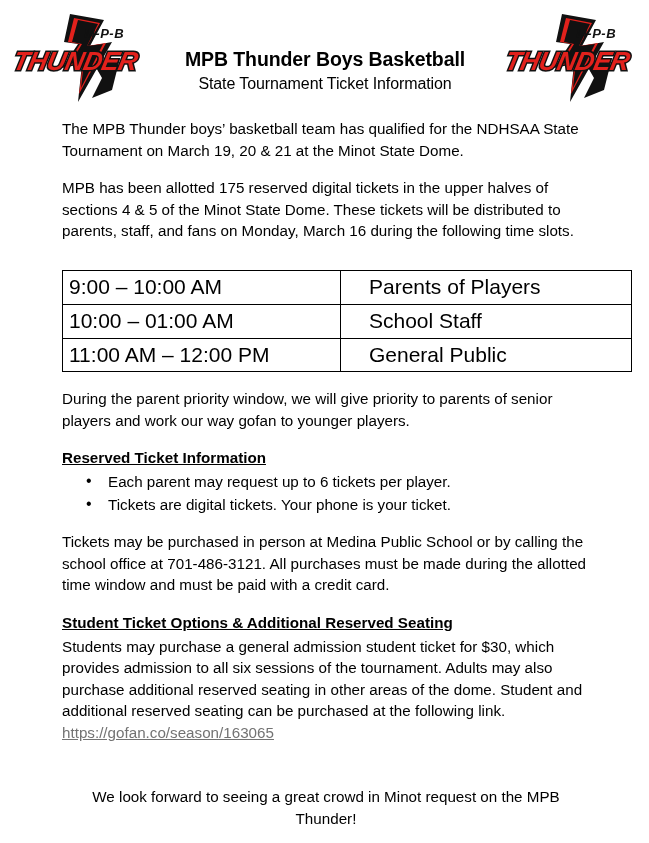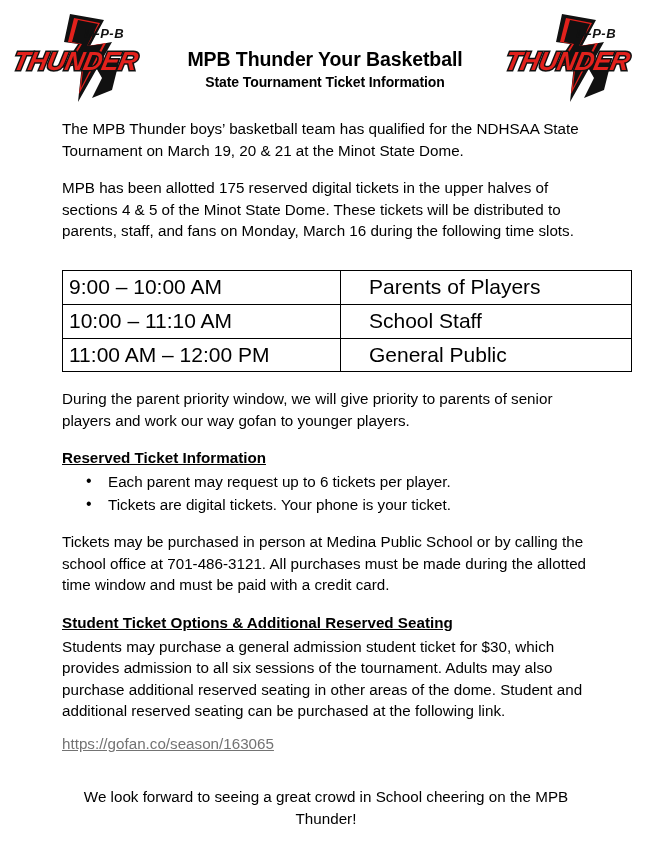--- a/index.html
+++ b/index.html
@@ -45,41 +45,41 @@
     text-align: center;
   }
   .doc-title {
     font-size: 19.5px;
     font-weight: bold;
     letter-spacing: -0.1px;
     line-height: 1.15;
     white-space: nowrap;
   }
   .doc-subtitle {
-    font-size: 14px;
-    font-weight: bold;
+    font-size: 16px;
+    font-weight: normal;
     letter-spacing: -0.1px;
     line-height: 1.25;
     margin-top: 4px;
     white-space: nowrap;
   }
 
   
   .body-area {
     position: absolute;
     left: 62px;
     top: 118px;
     width: 535px;
     font-size: 15.2px;
     line-height: 1.42;
   }
   p.para {
     margin: 0 0 16px 0;
   }
-  p.para.tight { margin-bottom: 11px; }
+  p.para.tight { margin-bottom: 0; }
 
   .heading {
     font-weight: bold;
     text-decoration: underline;
     margin: 0 0 2px 0;
     font-size: 15.2px;
   }
 
   ul.bullets {
     margin: 0 0 16px 0;
@@ -166,41 +166,41 @@
         <polygon points="70,14 90,18 79,40 95,38 73,82 76,55 62,58 74,38 64,36" fill="#111111"></polygon>
         <polygon points="86,58 112,52 104,84 84,92 94,72" fill="#111111"></polygon>
         <g transform="translate(8,44) skewX(-12)">
           <text x="0" y="20" font-family="'Liberation Sans', sans-serif" font-size="26" font-weight="bold" font-style="italic" letter-spacing="-0.5" fill="#E2211C" stroke="#111111" stroke-width="3" paint-order="stroke">THUNDER</text>
         </g>
         <text x="76" y="32" font-family="'Liberation Sans', sans-serif" font-size="13" font-weight="bold" font-style="italic" letter-spacing="0.5" fill="#111111">M-P-B</text>
       </svg>
     </div>
 
     <div class="title-block">
-      <div class="doc-title">MPB Thunder Your Basketball</div>
+      <div class="doc-title">MPB Thunder Boys Basketball</div>
       <div class="doc-subtitle">State Tournament Ticket Information</div>
     </div>
   </div>
 
   <div class="body-area">
 
     <p class="para">The MPB Thunder boys’ basketball team has qualified for the NDHSAA State Tournament on March 19, 20 &amp; 21 at the Minot State Dome.</p>
 
     <p class="para">MPB has been allotted 175 reserved digital tickets in the upper halves of sections 4 &amp; 5 of the Minot State Dome. These tickets will be distributed to parents, staff, and fans on Monday, March 16 during the following time slots.</p>
 
     <div class="spacer-12"></div>
 
     <table class="slots">
       <tbody>
         <tr>
           <td class="col-time">9:00 – 10:00 AM</td>
           <td class="col-group">Parents of Players</td>
         </tr>
         <tr>
-          <td class="col-time">10:00 – 11:10 AM</td>
+          <td class="col-time">10:00 – 01:00 AM</td>
           <td class="col-group">School Staff</td>
         </tr>
         <tr>
           <td class="col-time">11:00 AM – 12:00 PM</td>
           <td class="col-group">General Public</td>
         </tr>
       </tbody>
     </table>
 
     <div class="spacer-16"></div>
@@ -217,15 +217,15 @@
     <p class="para">Tickets may be purchased in person at Medina Public School or by calling the school office at 701-486-3121. All purchases must be made during the allotted time window and must be paid with a credit card.</p>
 
     <div class="heading">Student Ticket Options &amp; Additional Reserved Seating</div>
 
     <p class="para tight">Students may purchase a general admission student ticket for $30, which provides admission to all six sessions of the tournament. Adults may also purchase additional reserved seating in other areas of the dome. Student and additional reserved seating can be purchased at the following link.</p>
 
     <a class="doclink" href="#">https://gofan.co/season/163065</a>
 
   </div>
 
-  <div class="footer-note">We look forward to seeing a great crowd in School cheering on the MPB Thunder!</div>
+  <div class="footer-note">We look forward to seeing a great crowd in Minot request on the MPB Thunder!</div>
 
 </div>
 
 </body></html>

